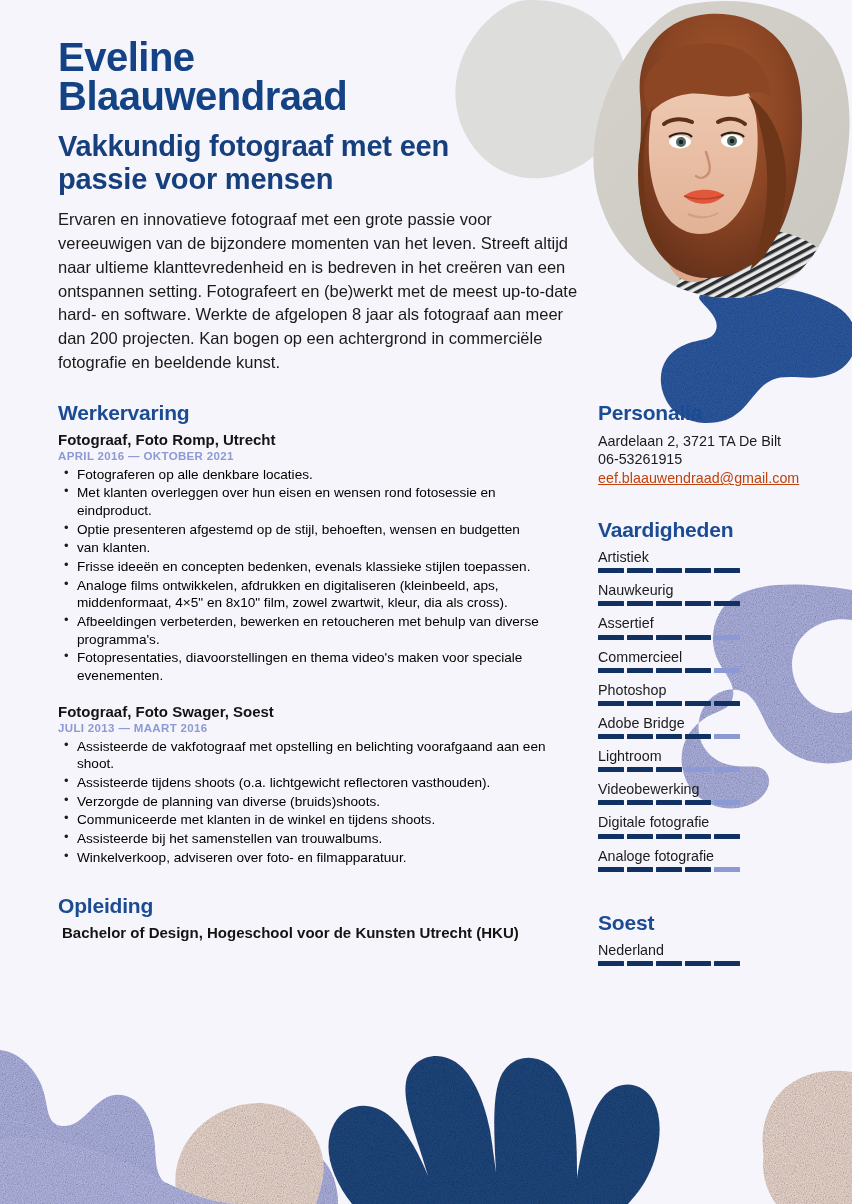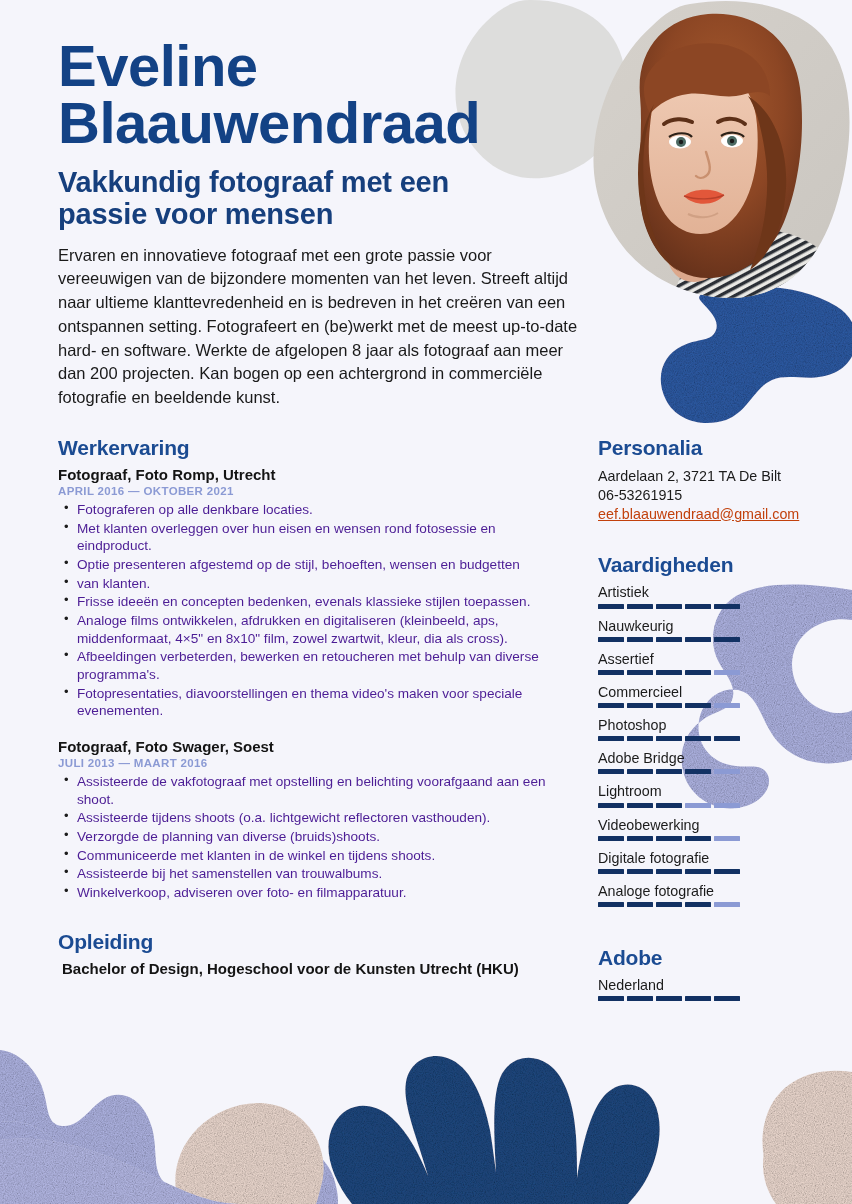--- a/index.html
+++ b/index.html
@@ -47,21 +47,21 @@
     position: relative;
     z-index: 3;
     padding: 0;
   }
 
   .header {
     padding: 38px 0 0 58px;
     width: 560px;
   }
   .name {
-    font-size: 58px;
+    font-size: 40px;
     line-height: 0.98;
     font-weight: bold;
     color: #134285;
     letter-spacing: -0.5px;
     margin: 0;
     white-space: pre-line;
   }
   .tagline {
     font-size: 29px;
     line-height: 1.12;
@@ -117,21 +117,21 @@
   }
   ul.bullets {
     list-style: none;
     margin: 0 0 0 0;
     padding: 0;
   }
   ul.bullets li {
     position: relative;
     font-size: 13.6px;
     line-height: 1.3;
-    color: #4c1d95;
+    color: #000000;
     padding-left: 19px;
     margin-bottom: 1px;
   }
   ul.bullets li:before {
     content: "\2022";
     position: absolute;
     left: 6px;
     top: -1px;
     color: #1c1c1c;
     font-size: 13px;
@@ -570,21 +570,21 @@
                   <div class="seg on"></div>
                   <div class="seg off"></div>
                 </div>
               </div>
             </div>
         </div>
 
         <div class="block-gap"></div>
 
         <div>
-          <h2 class="section-title right">Adobe</h2>
+          <h2 class="section-title right">Soest</h2>
           <div id="languages-list">
               <div class="skill">
                 <div class="skill-label">Nederland</div>
                 <div class="skill-bar">
                   <div class="seg on"></div>
                   <div class="seg on"></div>
                   <div class="seg on"></div>
                   <div class="seg on"></div>
                   <div class="seg on"></div>
                 </div>

